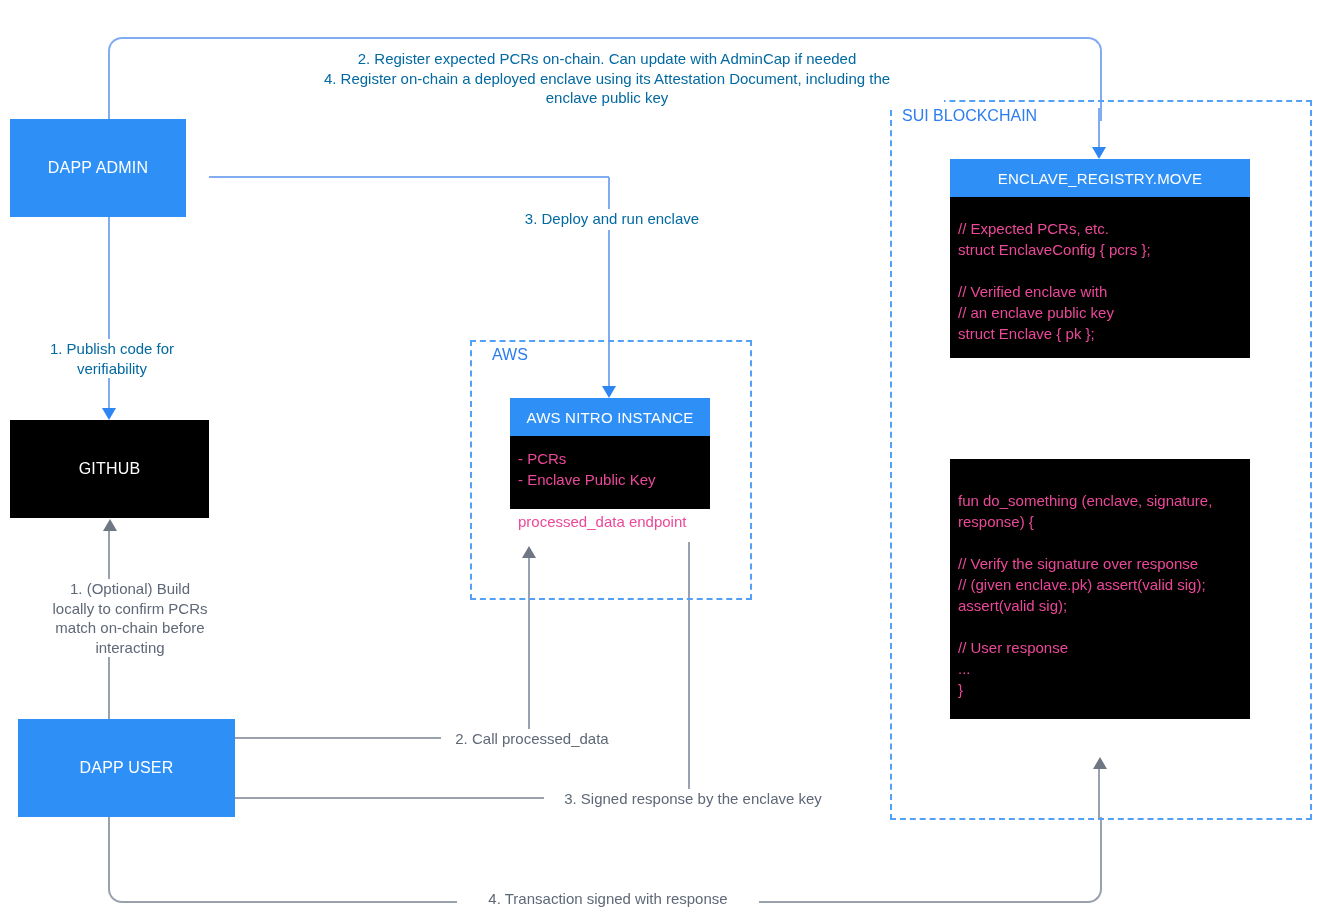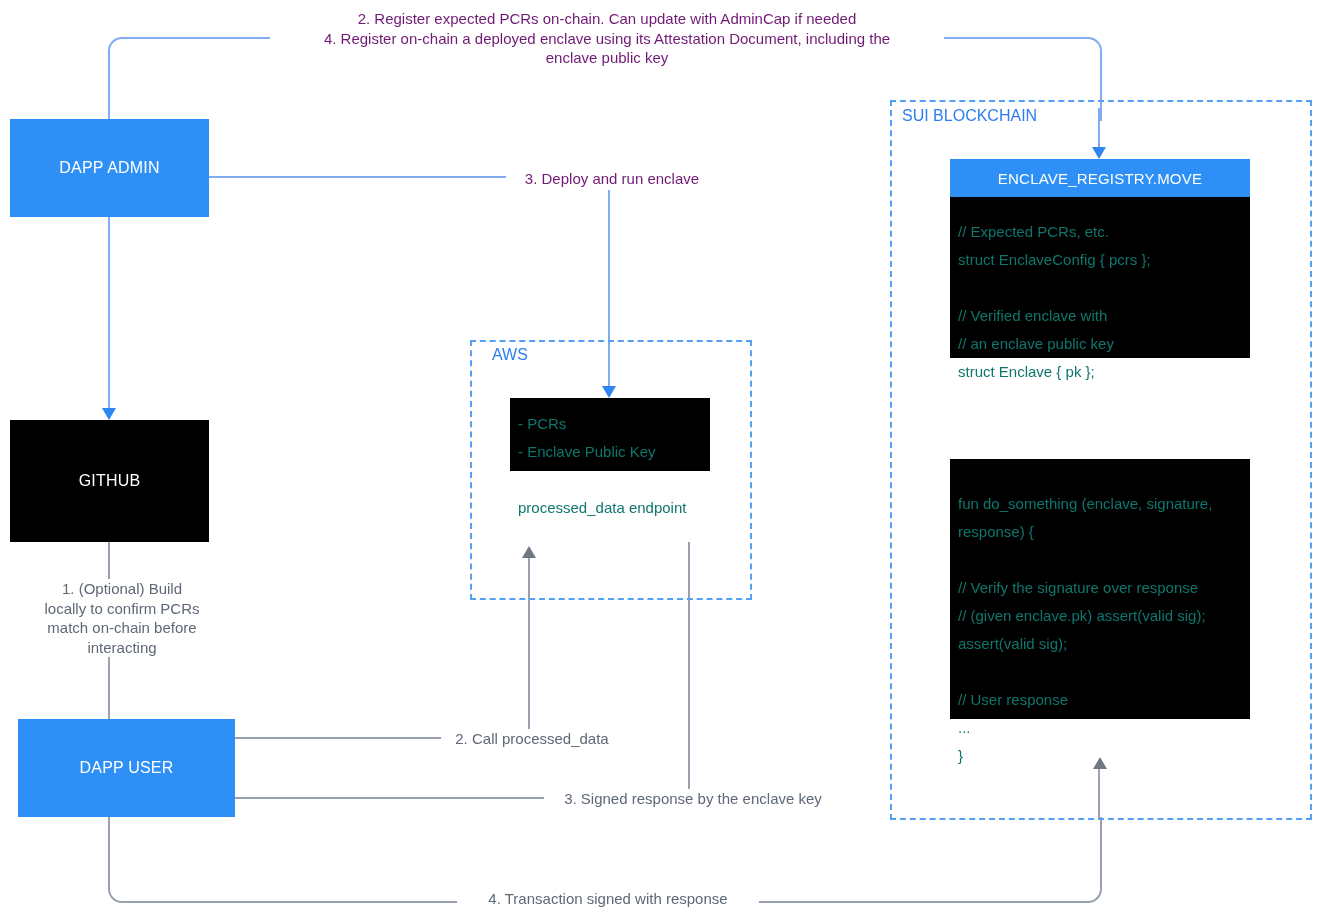--- a/index.html
+++ b/index.html
@@ -7,22 +7,22 @@
     position:relative; width:1320px; height:918px; background:#ffffff;
     font-family:"Liberation Sans", sans-serif; overflow:hidden;
   }
   
   .node {
     position:absolute; display:flex; align-items:center; justify-content:center;
     color:#ffffff; font-size:16px; font-weight:500; letter-spacing:.2px;
   }
   .node.blue  { background:#2E90F7; }
   .node.black { background:#000000; }
-  #dapp-admin { left:10px;  top:119px; width:199px; height:98px; }
-  #github     { left:10px;  top:420px; width:199px; height:122px; }
+  #dapp-admin { left:10px;  top:119px; width:176px; height:98px; }
+  #github     { left:10px;  top:420px; width:199px; height:98px; }
   #dapp-user  { left:18px;  top:719px; width:217px; height:98px; }
 
   
   .group { position:absolute; border:2px dashed #55A0F7; }
   #aws-group { left:470px; top:340px; width:278px; height:256px; }
   #sui-group { left:890px; top:100px; width:418px; height:716px; }
   .group-label {
     position:absolute; color:#2D7DF0; font-size:16px; font-weight:400;
     white-space:nowrap;
   }
@@ -30,21 +30,21 @@
   #sui-group-label { left:10px; top:5px; }
 
   
   .card { position:absolute; }
   .card-header {
     background:#2E90F7; color:#ffffff; display:flex; align-items:center;
     justify-content:center; font-size:15px; font-weight:500; height:38px;
     letter-spacing:.2px;
   }
   .card-body {
-    background:#000000; color:#0f766e; font-size:15px; line-height:28px;
+    background:#000000; color:#ec4899; font-size:15px; line-height:21px;
     white-space:pre-line; padding-left:8px; padding-right:6px; box-sizing:border-box;
   }
   #aws-nitro       { left:510px; top:398px; width:200px; }
   #aws-nitro .card-body { height:73px; padding-top:12px; }
   #enclave-registry { left:950px; top:159px; width:300px; }
   #enclave-registry .card-body { height:161px; padding-top:21px; }
   #your-dapp        { left:950px; top:459px; width:300px; }
   #your-dapp .card-body { height:260px; padding-top:31px; }
 
   
@@ -91,26 +91,26 @@
   #arrow-build    { left:103px;  top:519px; }
   #arrow-call     { left:522px;  top:546px; }
   #arrow-response { left:210px;  top:791px; }
   #arrow-txn      { left:1093px; top:757px; }
 
   
   .edge-label {
     position:absolute; background:#ffffff; font-size:15px; line-height:19.5px;
     text-align:center; white-space:pre-line; padding:0 2px;
   }
-  .edge-label.blue { color:#701a75; }
+  .edge-label.blue { color:#0369a1;margin-top:40px; }
   .edge-label.gray { color:#5F6877; }
   #label-register { left:270px; top:9px;   width:670px; }
   #label-publish  { left:27px;  top:299px; width:166px; }
   #label-deploy   { left:506px; top:169px; width:208px; height:21px; }
-  #label-build    { left:24px;  top:579px; width:192px; }
+  #label-build    { left:32px;  top:579px; width:192px; }
   #label-call     { left:441px; top:729px; width:178px; height:20px; }
   #label-response { left:544px; top:789px; width:294px; height:20px; }
   #label-txn      { left:457px; top:889px; width:298px; height:20px; }
 </style>
 </head>
 <body>
 
 <div class="canvas">
 
   <div id="edge-register-bracket"></div>
@@ -139,20 +139,21 @@
   </div>
   <div id="sui-group" class="group">
     <div id="sui-group-label" class="group-label">SUI BLOCKCHAIN</div>
   </div>
 
   <div id="dapp-admin" class="node blue">DAPP ADMIN</div>
   <div id="github" class="node black">GITHUB</div>
   <div id="dapp-user" class="node blue">DAPP USER</div>
 
   <div id="aws-nitro" class="card">
+    <div class="card-header">AWS NITRO INSTANCE</div>
     <div class="card-body">- PCRs
 - Enclave Public Key
 
 processed_data endpoint</div>
   </div>
 
   <div id="enclave-registry" class="card">
     <div class="card-header">ENCLAVE_REGISTRY.MOVE</div>
     <div class="card-body">// Expected PCRs, etc.
 struct EnclaveConfig { pcrs };
@@ -171,20 +172,22 @@
 assert(valid sig);
 
 // User response
 ...
 }</div>
   </div>
 
   <div id="label-register" class="edge-label blue">2. Register expected PCRs on-chain. Can update with AdminCap if needed
 4. Register on-chain a deployed enclave using its Attestation Document, including the
 enclave public key</div>
+  <div id="label-publish" class="edge-label blue">1. Publish code for
+verifiability</div>
   <div id="label-deploy" class="edge-label blue">3. Deploy and run enclave</div>
   <div id="label-build" class="edge-label gray">1. (Optional) Build
 locally to confirm PCRs
 match on-chain before
 interacting</div>
   <div id="label-call" class="edge-label gray">2. Call processed_data</div>
   <div id="label-response" class="edge-label gray">3. Signed response by the enclave key</div>
   <div id="label-txn" class="edge-label gray">4. Transaction signed with response</div>
 
 </div>

